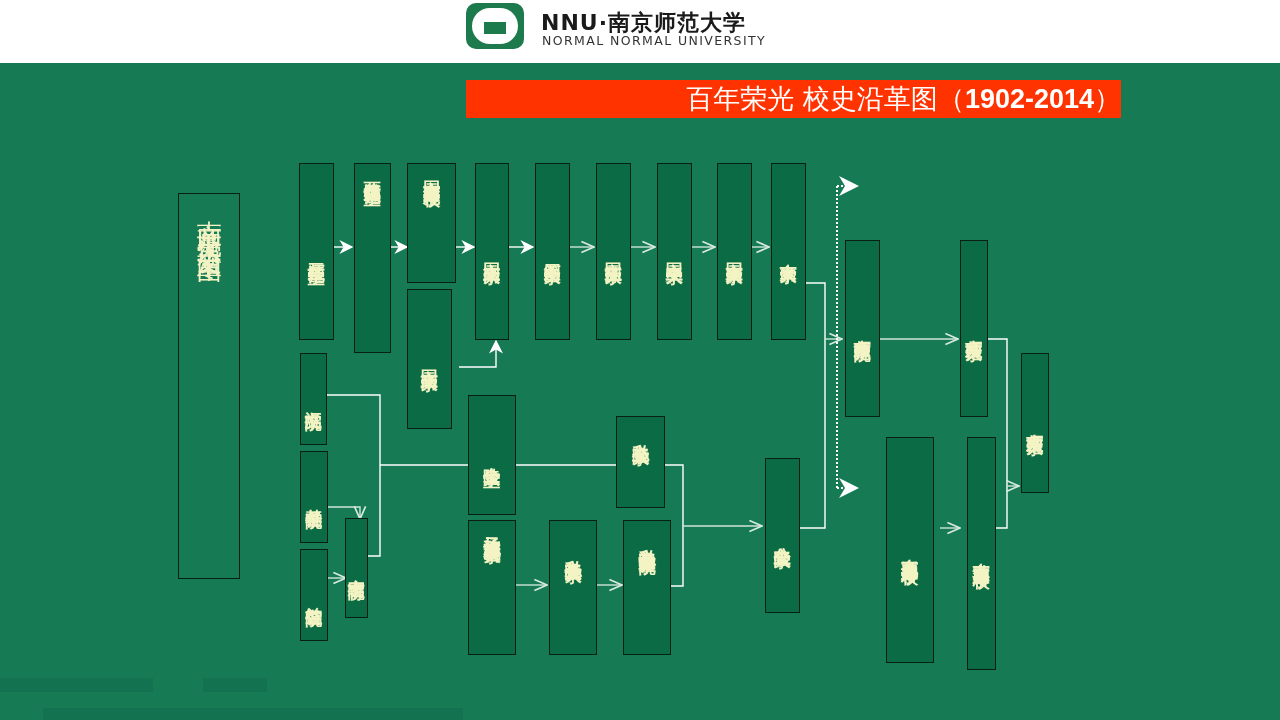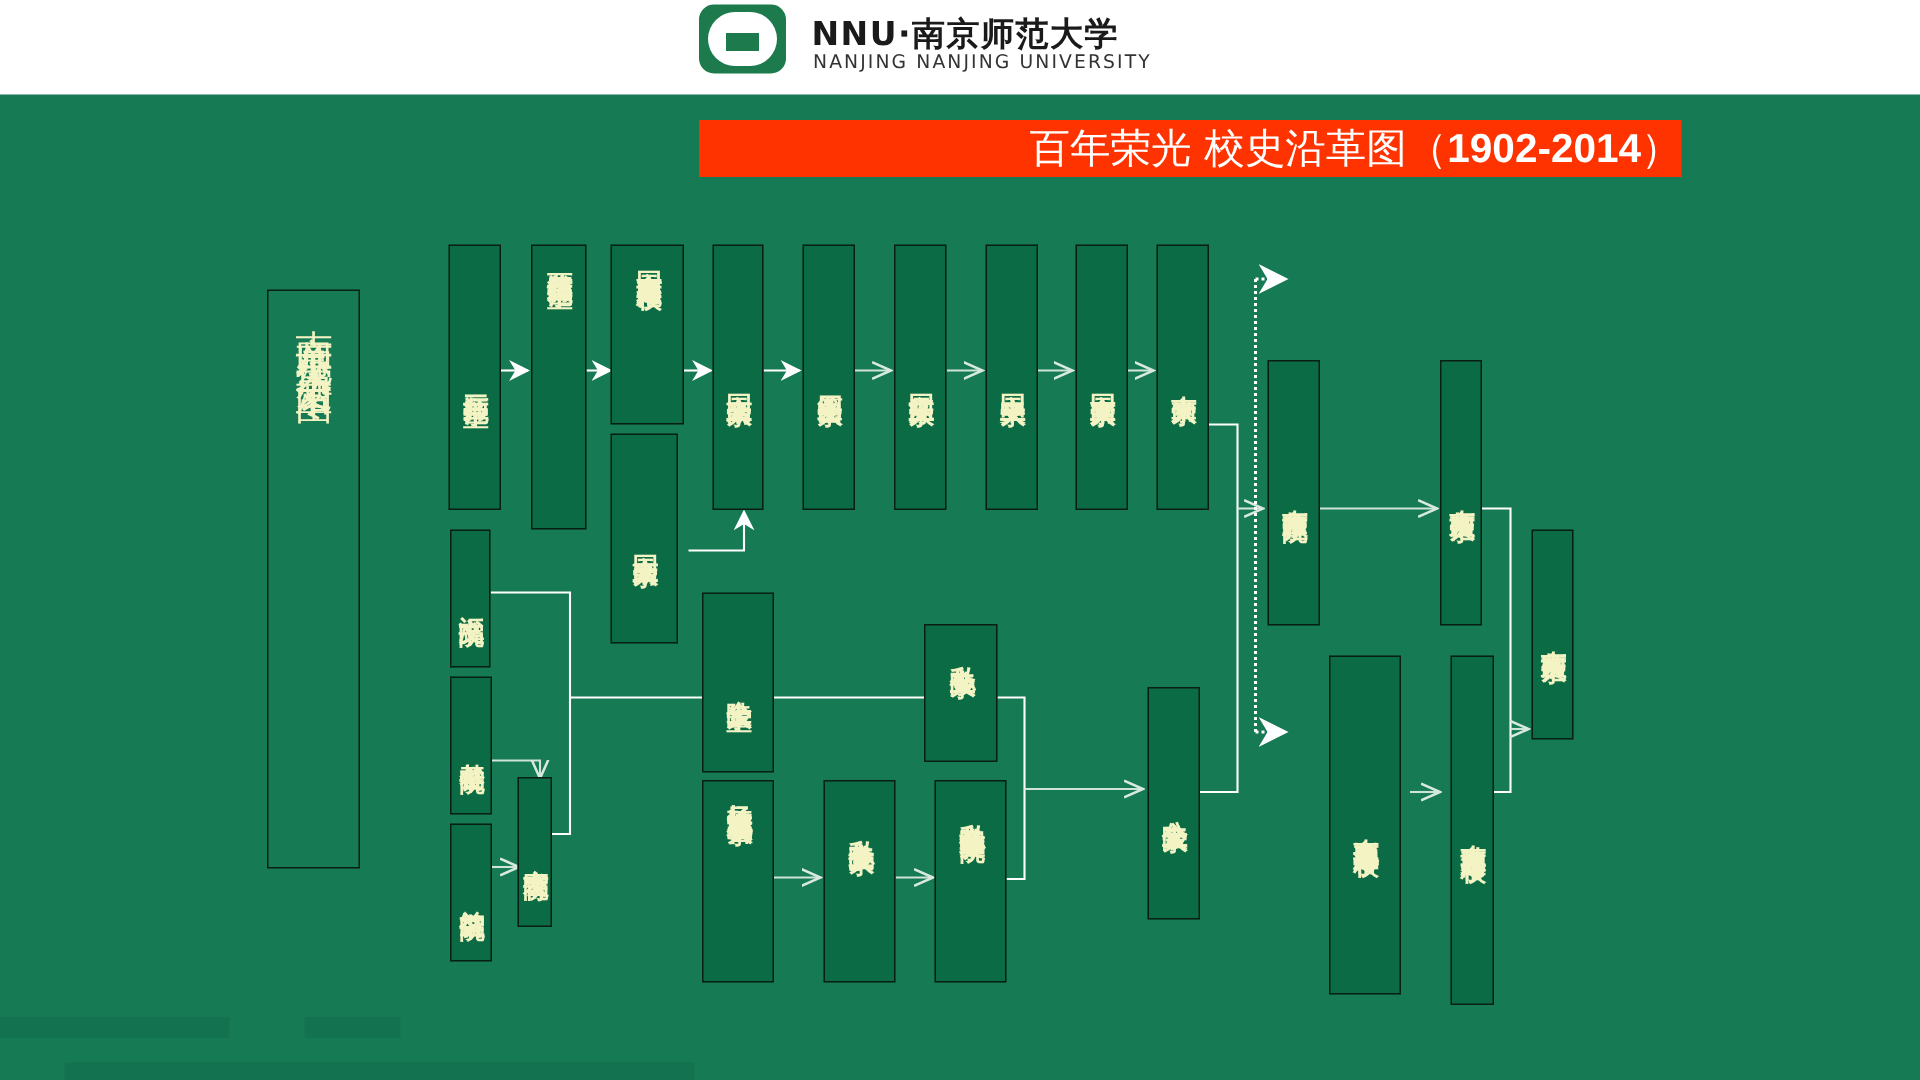--- a/index.html
+++ b/index.html
@@ -29,21 +29,21 @@
 
 <div class="header">
   <div class="logo-seal">
     <div class="inner">
         <div class="bld"></div>
       </div>
   </div>
   <div class="logo-title">
     <span>NNU</span><span>·南京师范大学</span>
   </div>
-  <div class="logo-sub">NANJING NANJING UNIVERSITY</div>
+  <div class="logo-sub">NORMAL NORMAL UNIVERSITY</div>
 </div>
 
 <div class="title-bar">
   <span>百年荣光  校史沿革图（</span><span class="yrs">1902-2014</span><span>）</span>
 </div>
 
 <div class="main-label">
   <span class="vtext">南京师范大学历史沿革图</span>
 </div>
 

